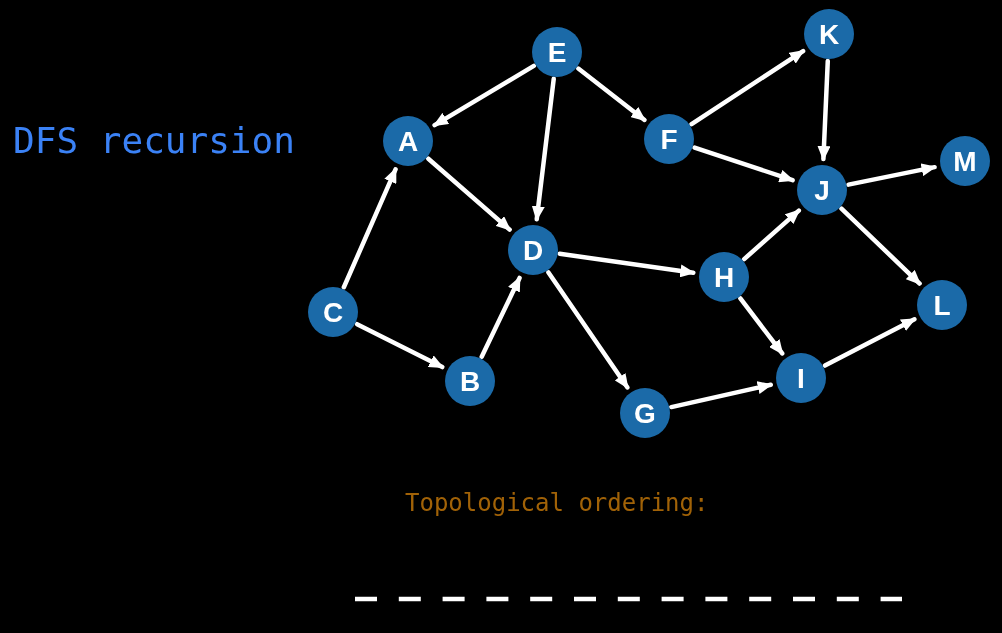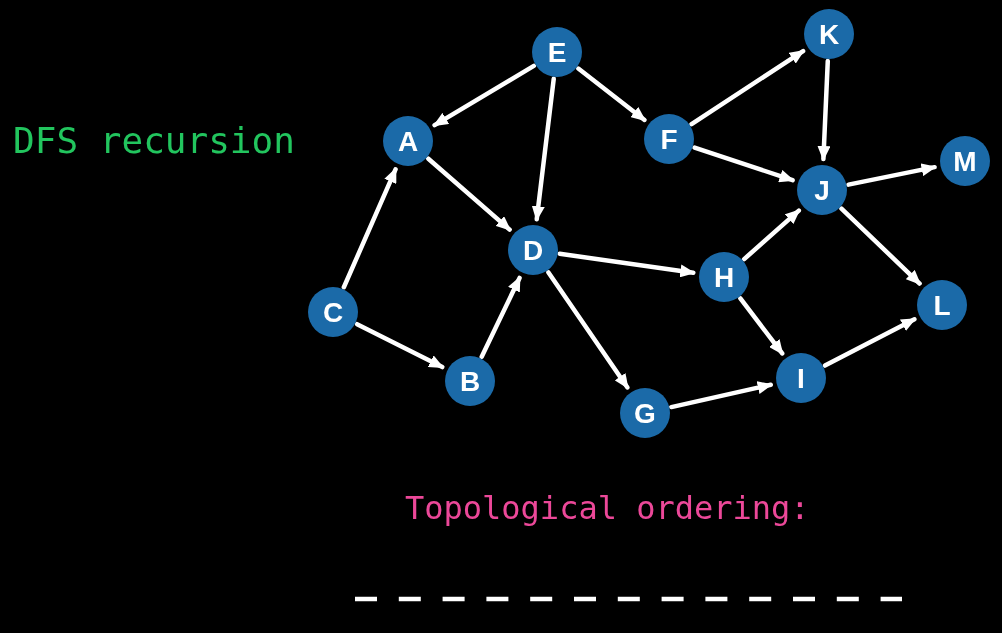--- a/index.html
+++ b/index.html
@@ -14,36 +14,36 @@
     background: #000000;
     overflow: hidden;
     font-family: "DejaVu Sans Mono", monospace;
   }
   .stack-label {
     position: absolute;
     left: 8px;
     top: 28px;
     width: 292px;
     text-align: center;
-    color: #22c55e;
+    color: #3b82f6;
     font-size: 36px;
     line-height: 45px;
     white-space: pre;
   }
   .stack-label .underlined {
     text-decoration: underline;
     text-decoration-thickness: 4px;
     text-underline-offset: 6px;
   }
   .ordering-label {
     position: absolute;
     left: 405px;
     top: 489px;
-    color: #ec4899;
-    font-size: 32px;
+    color: #a16207;
+    font-size: 24px;
     white-space: pre;
   }
   svg.layer {
     position: absolute;
     left: 0;
     top: 0;
   }
   .node-label-text {
     font-family: "Liberation Sans", sans-serif;
     font-weight: bold;

